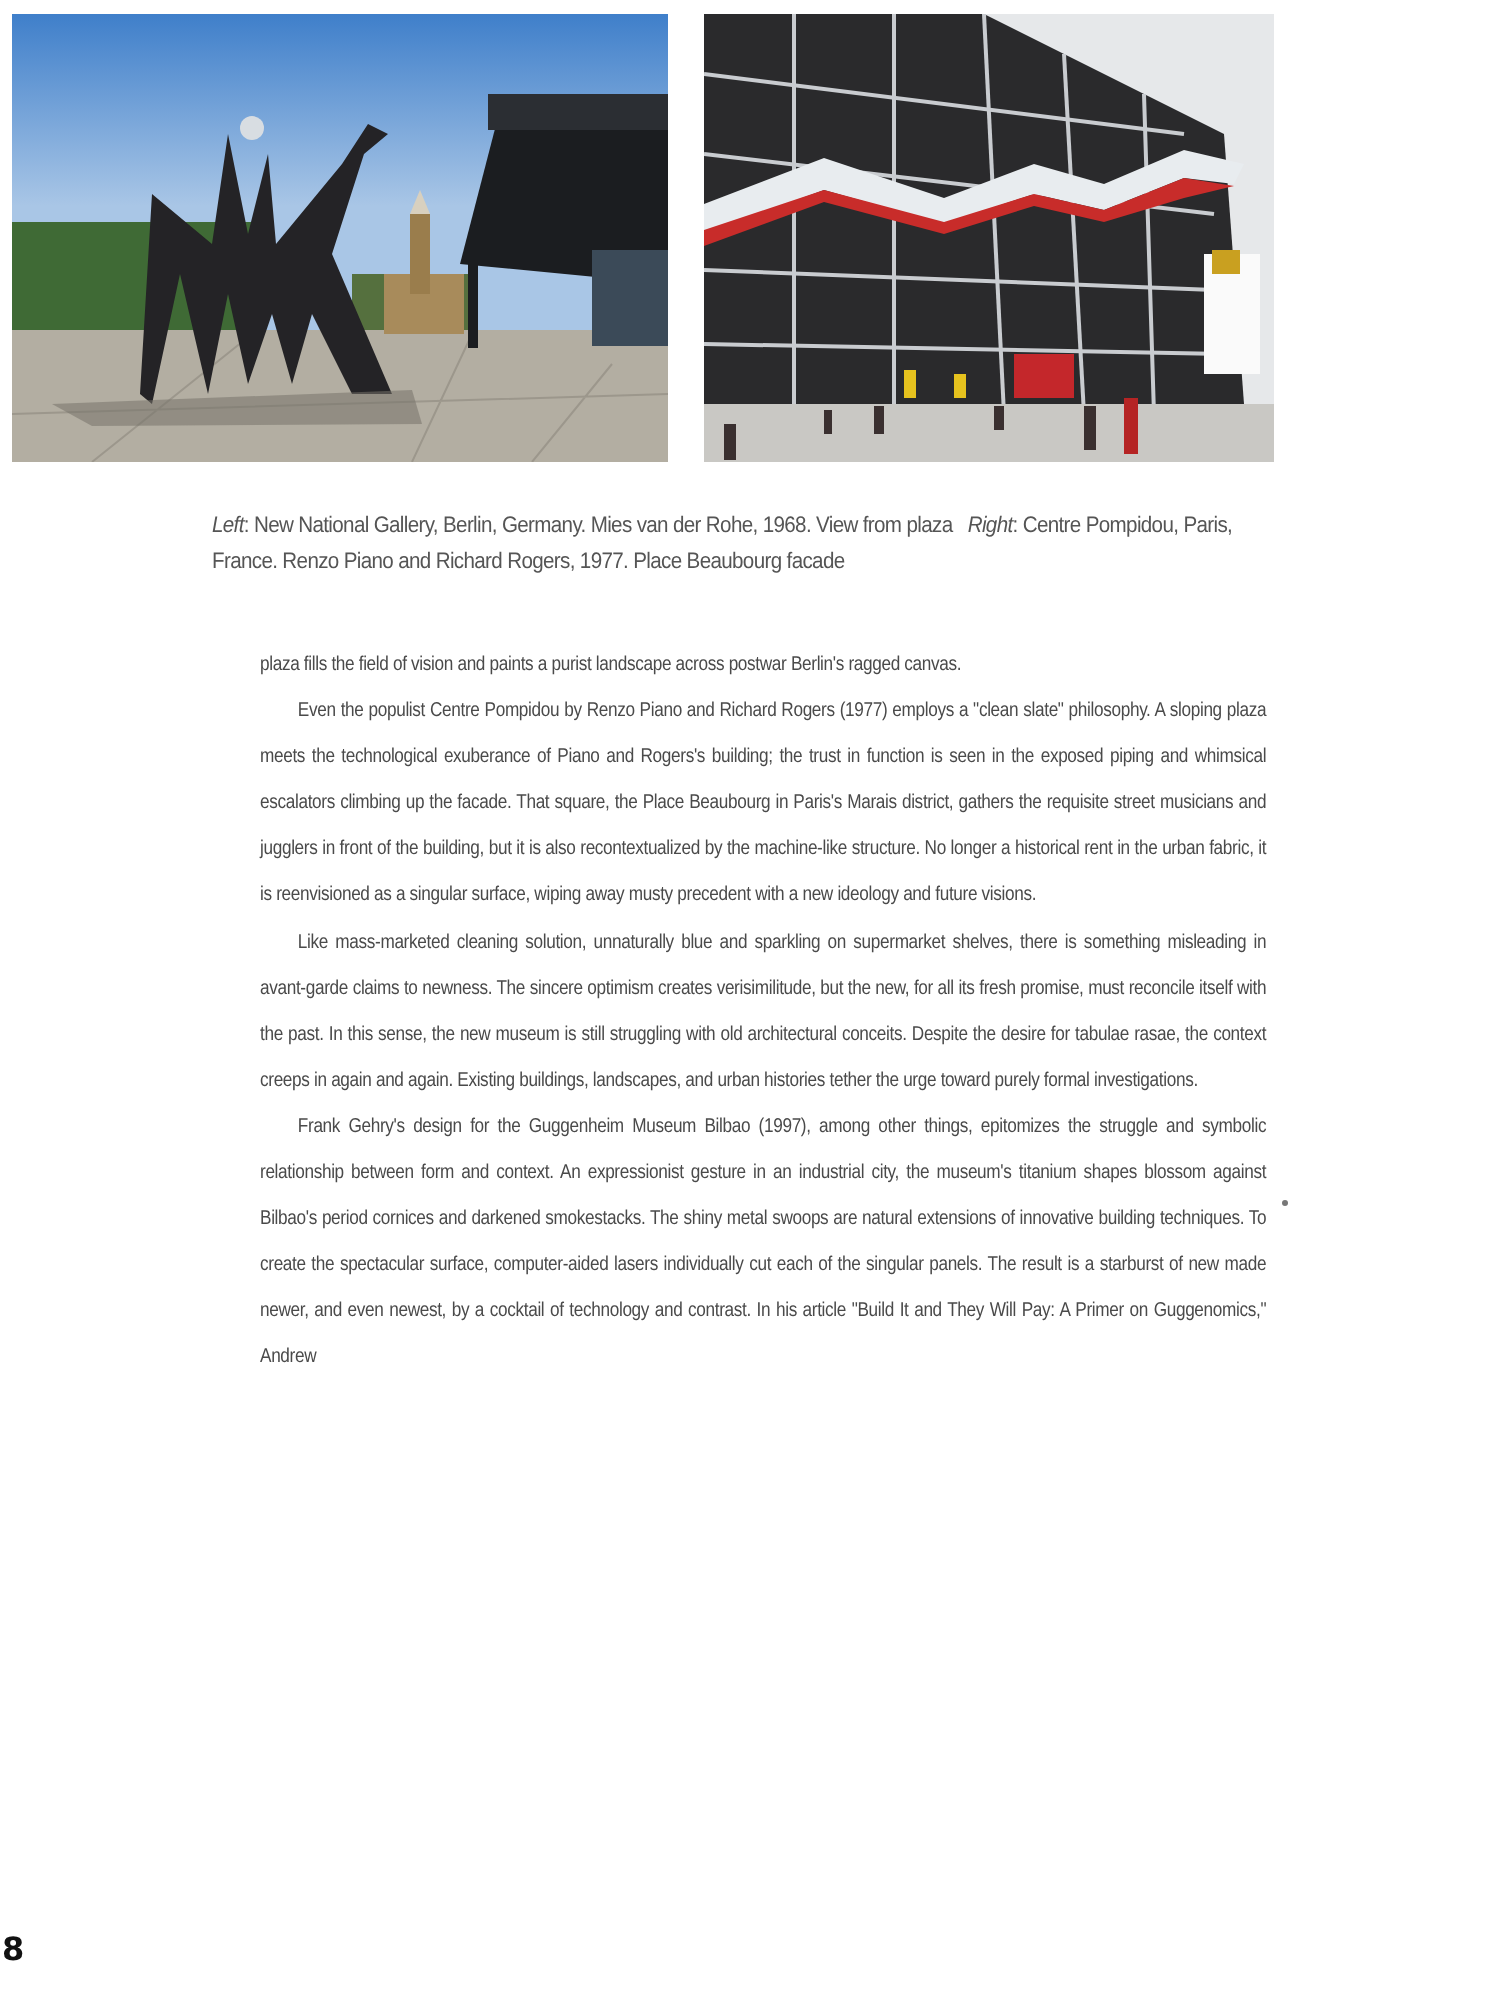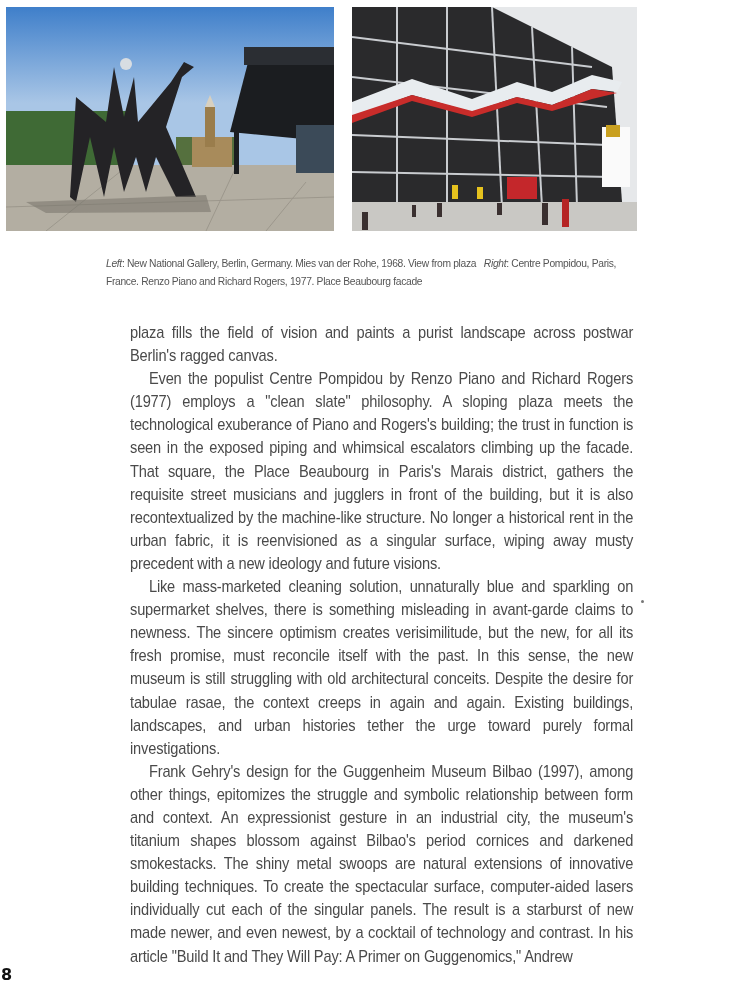--- a/index.html
+++ b/index.html
@@ -2,21 +2,21 @@
 <html><head>
 <meta charset="utf-8">
 <style>
   html, body { margin:0; padding:0; background:#ffffff; }
   body { width:753px; height:1000px; position:relative; overflow:hidden; font-family:"Liberation Sans", sans-serif; }
   .photo { position:absolute; overflow:hidden; }
   #photo-left { left:6px; top:7px; width:328px; height:224px; background:linear-gradient(#4d86c9 0%, #8fb5df 45%, #c9d8e6 68%, #b7b4a8 70%, #c4c1b6 100%); }
   #photo-right { left:352px; top:7px; width:285px; height:224px; background:#e9ecef; }
   .caption { position:absolute; left:106px; top:254px; width:530px; font-size:11.2px; line-height:18px; color:#555; letter-spacing:-0.35px; transform:scaleX(0.92); transform-origin:left top; width:576px; }
   .caption i { font-style:italic; }
-  .body-text { position:absolute; left:130px; top:321px; width:503px; font-size:17px; line-height:23.1px; color:#4a4a4a; text-align:justify; letter-spacing:-0.2px; }
+  .body-text { position:absolute; left:130px; top:321px; width:503px; font-size:10px; line-height:23.1px; color:#4a4a4a; text-align:justify; letter-spacing:-0.2px; }
   .body-text p { margin:0; text-indent:0; }
   .body-text p.ind { text-indent:22px; }
   .inner { transform:scaleX(0.86); transform-origin:left top; width:585px; }
   .folio { position:absolute; left:1px; top:965px; font-size:16px; font-weight:bold; color:#111; font-family:"DejaVu Sans", sans-serif; }
   .speck { position:absolute; left:641px; top:600px; width:3px; height:3px; border-radius:50%; background:#777; }
 </style>
 </head>
 <body>
 
 <div class="photo" id="photo-left">

